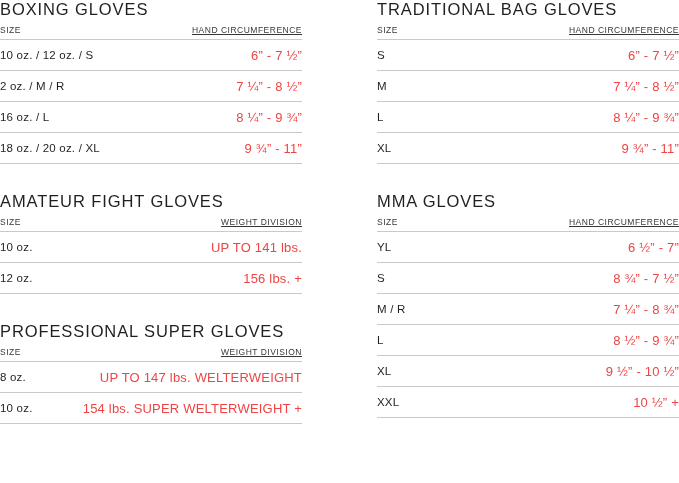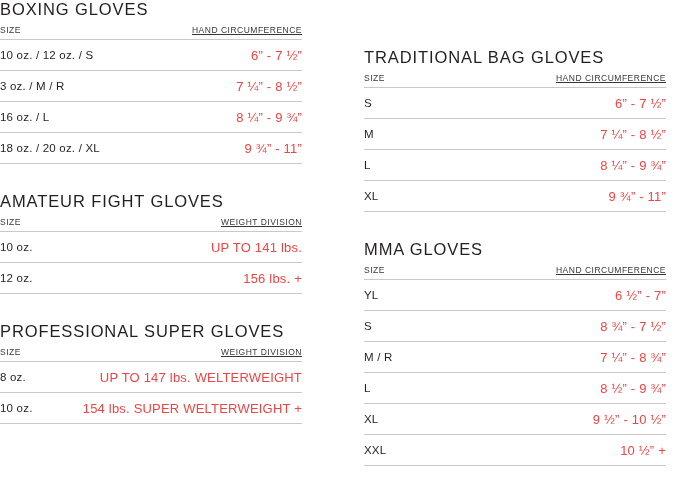--- a/index.html
+++ b/index.html
@@ -15,21 +15,21 @@
     position: relative;
     width: 549px;
     height: 483px;
     background: #ffffff;
   }
   .column {
     position: absolute;
     top: 0;
   }
   .col-left { left: 0; width: 302px; }
-  .col-right { left: 364px; width: 302px; margin-top: 48px; }
+  .col-right { left: 377px; width: 302px; }
 
   .table-block { margin-bottom: 0; }
 
   .table-title {
     font-size: 16.5px;
     letter-spacing: 0.9px;
     font-weight: normal;
     color: #231f20;
     padding: 0 0 4px 0;
     white-space: nowrap;
@@ -86,21 +86,21 @@
       <div class="table-title">BOXING GLOVES</div>
       <div class="head-row">
         <span class="h-left">SIZE</span>
         <span class="h-right">HAND CIRCUMFERENCE</span>
       </div>
       <div class="data-row">
         <span class="cell-left">10 oz. / 12 oz. / S</span>
         <span class="cell-right">6” - 7 ½”</span>
       </div>
       <div class="data-row">
-        <span class="cell-left">3 oz. / M / R</span>
+        <span class="cell-left">2 oz. / M / R</span>
         <span class="cell-right">7 ¼” - 8 ½”</span>
       </div>
       <div class="data-row">
         <span class="cell-left">16 oz. / L</span>
         <span class="cell-right">8 ¼” - 9 ¾”</span>
       </div>
       <div class="data-row">
         <span class="cell-left">18 oz. / 20 oz. / XL</span>
         <span class="cell-right">9 ¾” - 11”</span>
       </div>

